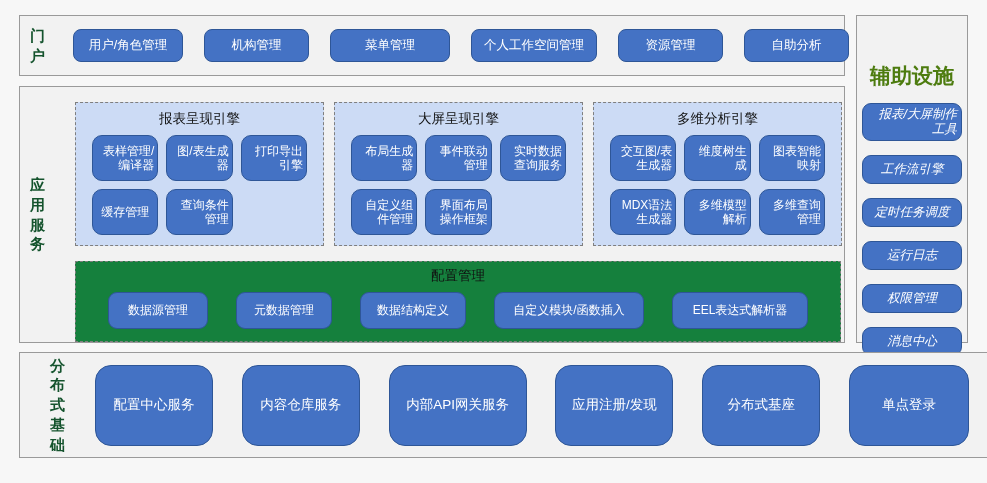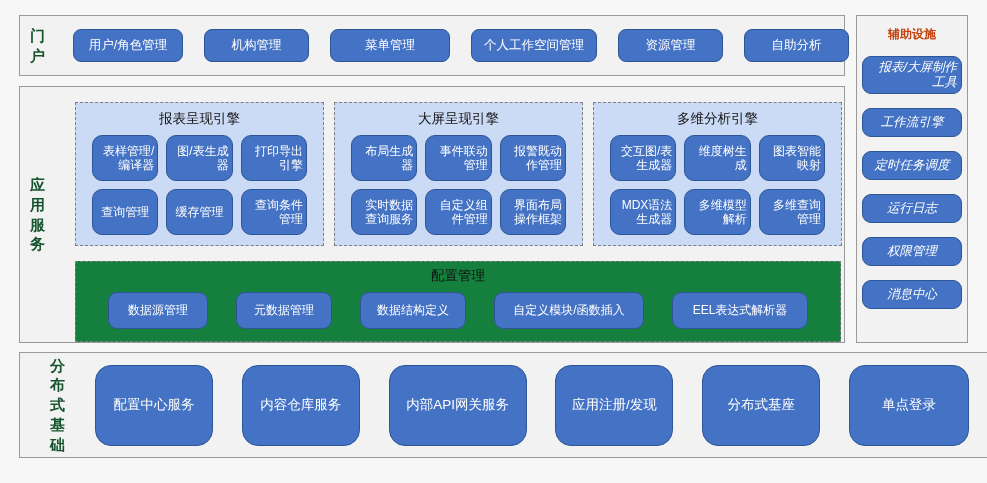--- a/index.html
+++ b/index.html
@@ -30,21 +30,21 @@
   .engine-grid { display:grid; grid-template-columns:repeat(3,1fr); gap:8px; }
   .engine-grid .btn { min-height:46px; border-radius:10px; font-size:12px; line-height:1.18; padding:2px 3px; }
 
   .config { margin-top:15px; width:766px; background:#15803d; border:1px dashed #7f7f7f;
             padding:2px 10px 12px; box-sizing:border-box; }
   .config-row { display:flex; gap:28px; justify-content:center; align-items:center; }
   .config-row .btn { height:37px; border-radius:9px; font-size:12px; padding:0 12px; white-space:nowrap; }
   .cw1{min-width:100px}.cw2{min-width:96px}.cw3{min-width:106px}.cw4{min-width:150px}.cw5{min-width:136px}
 
   
-  .aux-title { font-weight:bold; font-size:12px; color:#c2410c; margin-bottom:13px; }
+  .aux-title { font-weight:bold; font-size:21px; color:#4d7c0f; margin-bottom:13px;margin-top:36px; }
   .aux-col { display:flex; flex-direction:column; gap:14px; align-items:center; }
   .aux-col .btn { width:100px; min-height:29px; border-radius:9px; font-size:12.5px; line-height:1.2; padding:3px 4px;font-style:italic; }
 
   
   .dist-row { flex:1; display:flex; align-items:center; justify-content:space-between; margin:0 28px; }
   .dist-row .btn { height:81px; border-radius:16px; font-size:13.5px; white-space:nowrap; }
   .dw1{width:118px}.dw2{width:118px}.dw3{width:138px}.dw4{width:118px}.dw5{width:118px}.dw6{width:120px}
 </style>
 </head>
 <body>
@@ -67,32 +67,30 @@
     <div class="side-label">应用服务</div>
     <div class="app-content">
       <div class="engine-row">
 
         <div class="engine">
           <div class="group-title">报表呈现引擎</div>
           <div class="engine-grid">
             <div class="btn">表样管理/编译器</div>
             <div class="btn">图/表生成器</div>
             <div class="btn">打印导出引擎</div>
-            <div class="btn">查询管理</div>
             <div class="btn">缓存管理</div>
             <div class="btn">查询条件管理</div>
           </div>
         </div>
 
         <div class="engine">
           <div class="group-title">大屏呈现引擎</div>
           <div class="engine-grid">
             <div class="btn">布局生成器</div>
             <div class="btn">事件联动管理</div>
-            <div class="btn">报警既动作管理</div>
             <div class="btn">实时数据查询服务</div>
             <div class="btn">自定义组件管理</div>
             <div class="btn">界面布局操作框架</div>
           </div>
         </div>
 
         <div class="engine">
           <div class="group-title">多维分析引擎</div>
           <div class="engine-grid">
             <div class="btn">交互图/表生成器</div>

